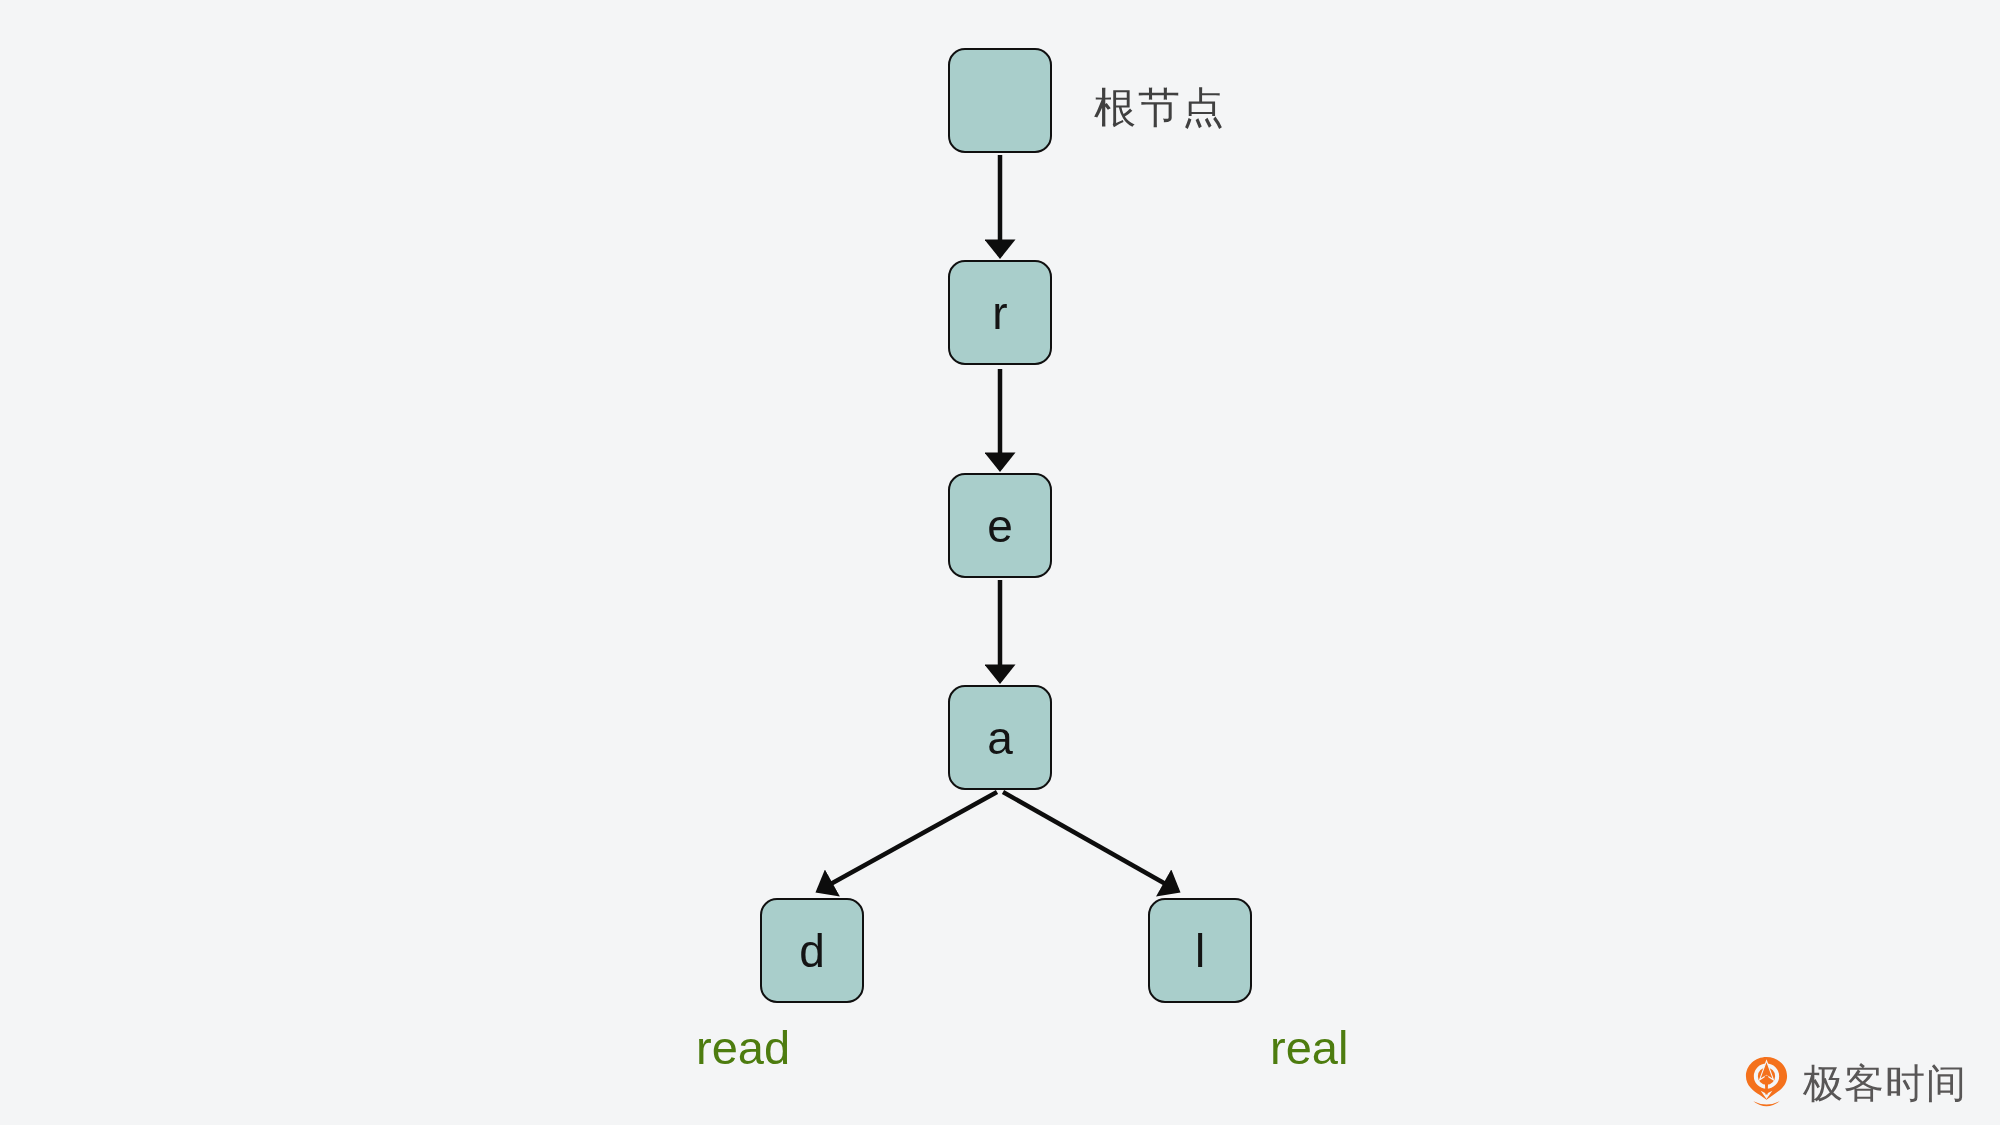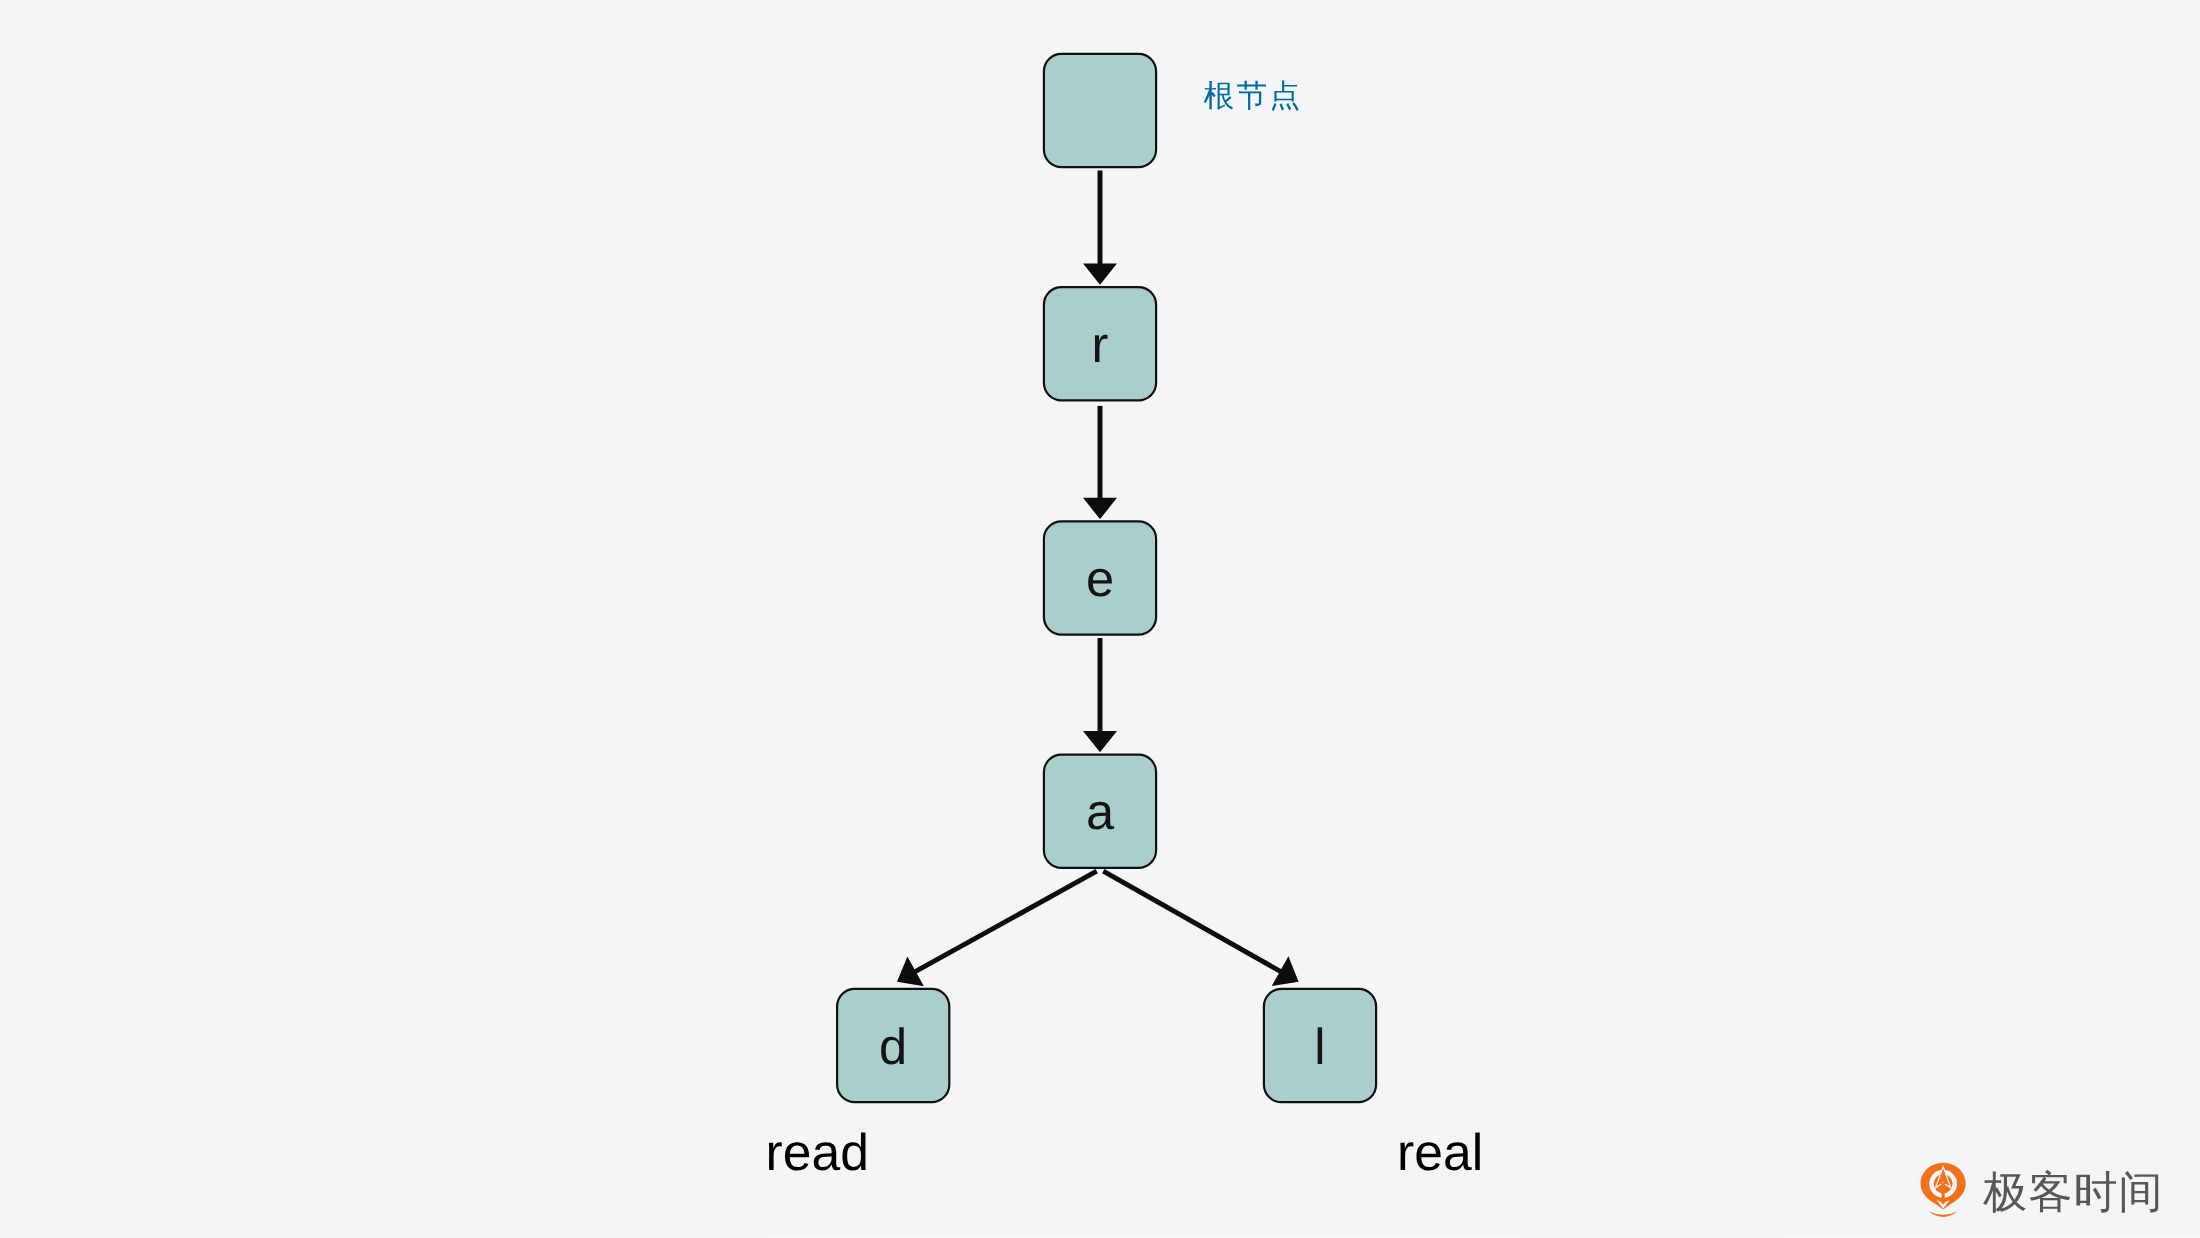--- a/index.html
+++ b/index.html
@@ -38,32 +38,32 @@
   .node-root { left: 948px; top: 48px; }
   .node-r    { left: 948px; top: 260px; }
   .node-e    { left: 948px; top: 473px; }
   .node-a    { left: 948px; top: 685px; }
   .node-d    { left: 760px; top: 898px; }
   .node-l    { left: 1148px; top: 898px; }
 
   .root-annotation {
     position: absolute;
     left: 1094px;
-    top: 68px;
-    font-size: 28px;
-    color: #0369a1;
+    top: 80px;
+    font-size: 42px;
+    color: #404040;
     letter-spacing: 2px;
     white-space: nowrap;
   }
 
   .word-label {
     position: absolute;
     top: 1020px;
     font-size: 47px;
-    color: #000000;
+    color: #4d7c0f;
     white-space: nowrap;
   }
   .word-read { left: 696px; }
   .word-real { left: 1270px; }
 
   .brand {
     position: absolute;
     left: 1743px;
     top: 1056px;
     display: flex;

